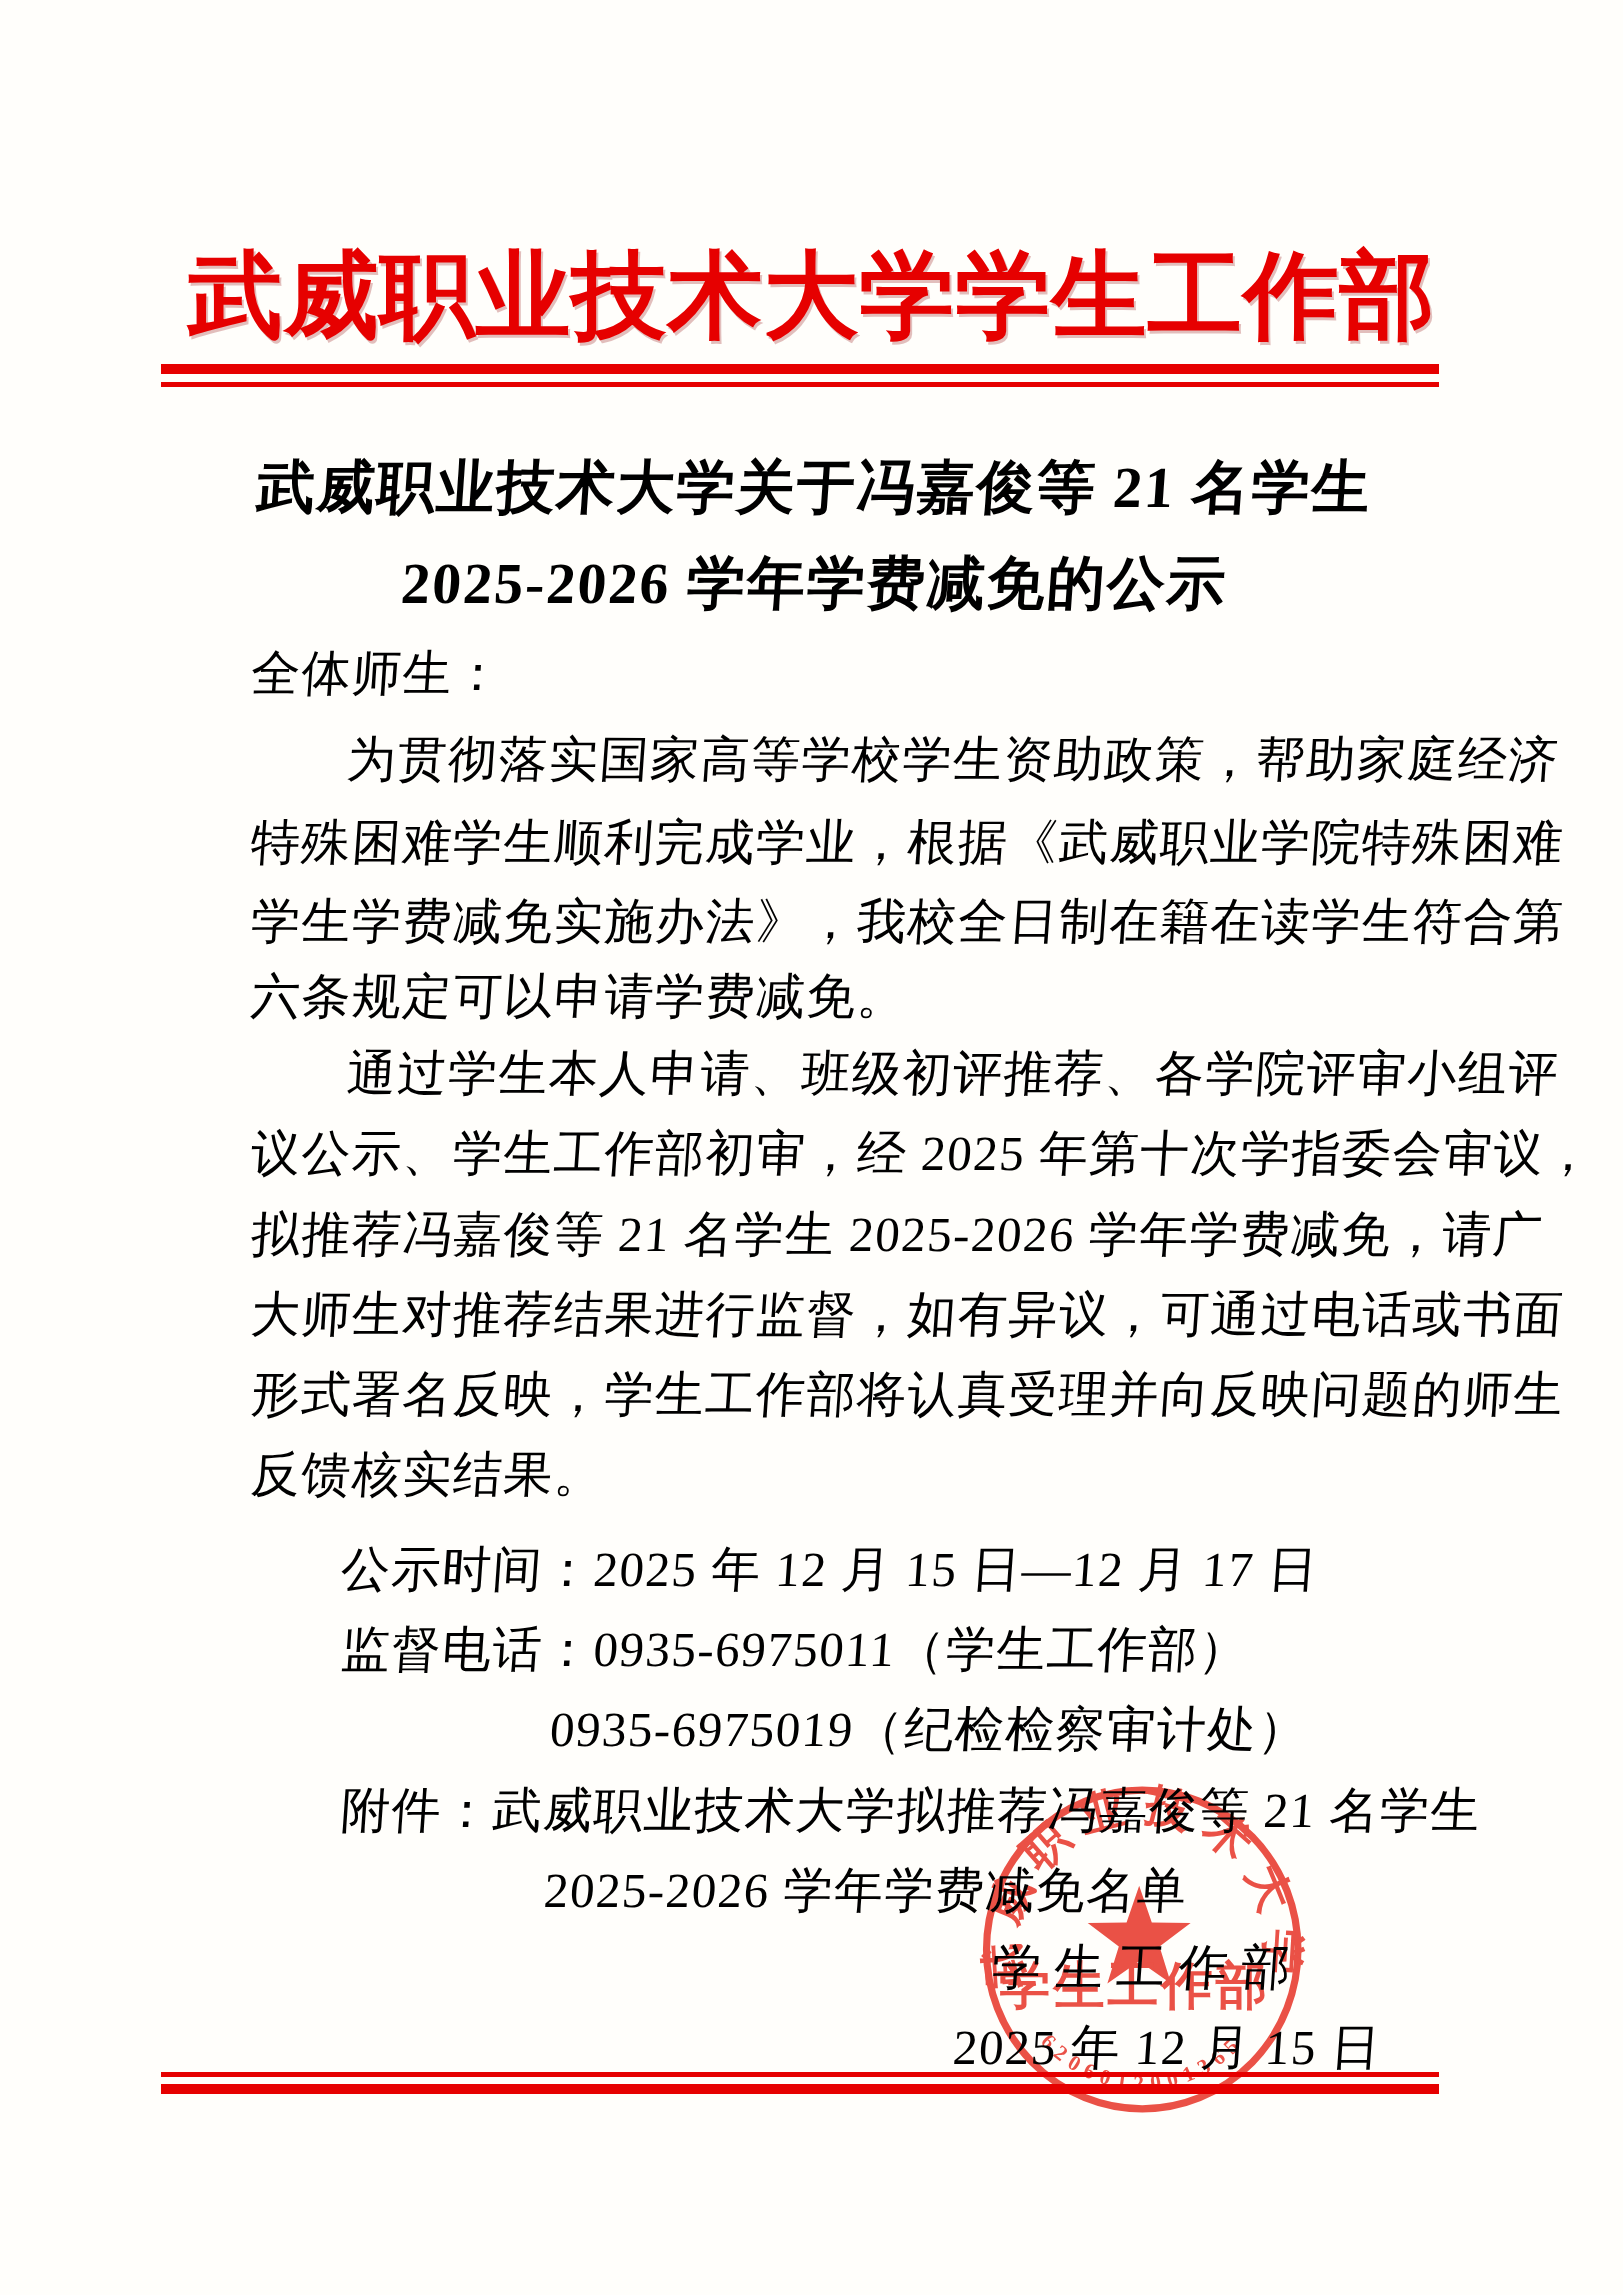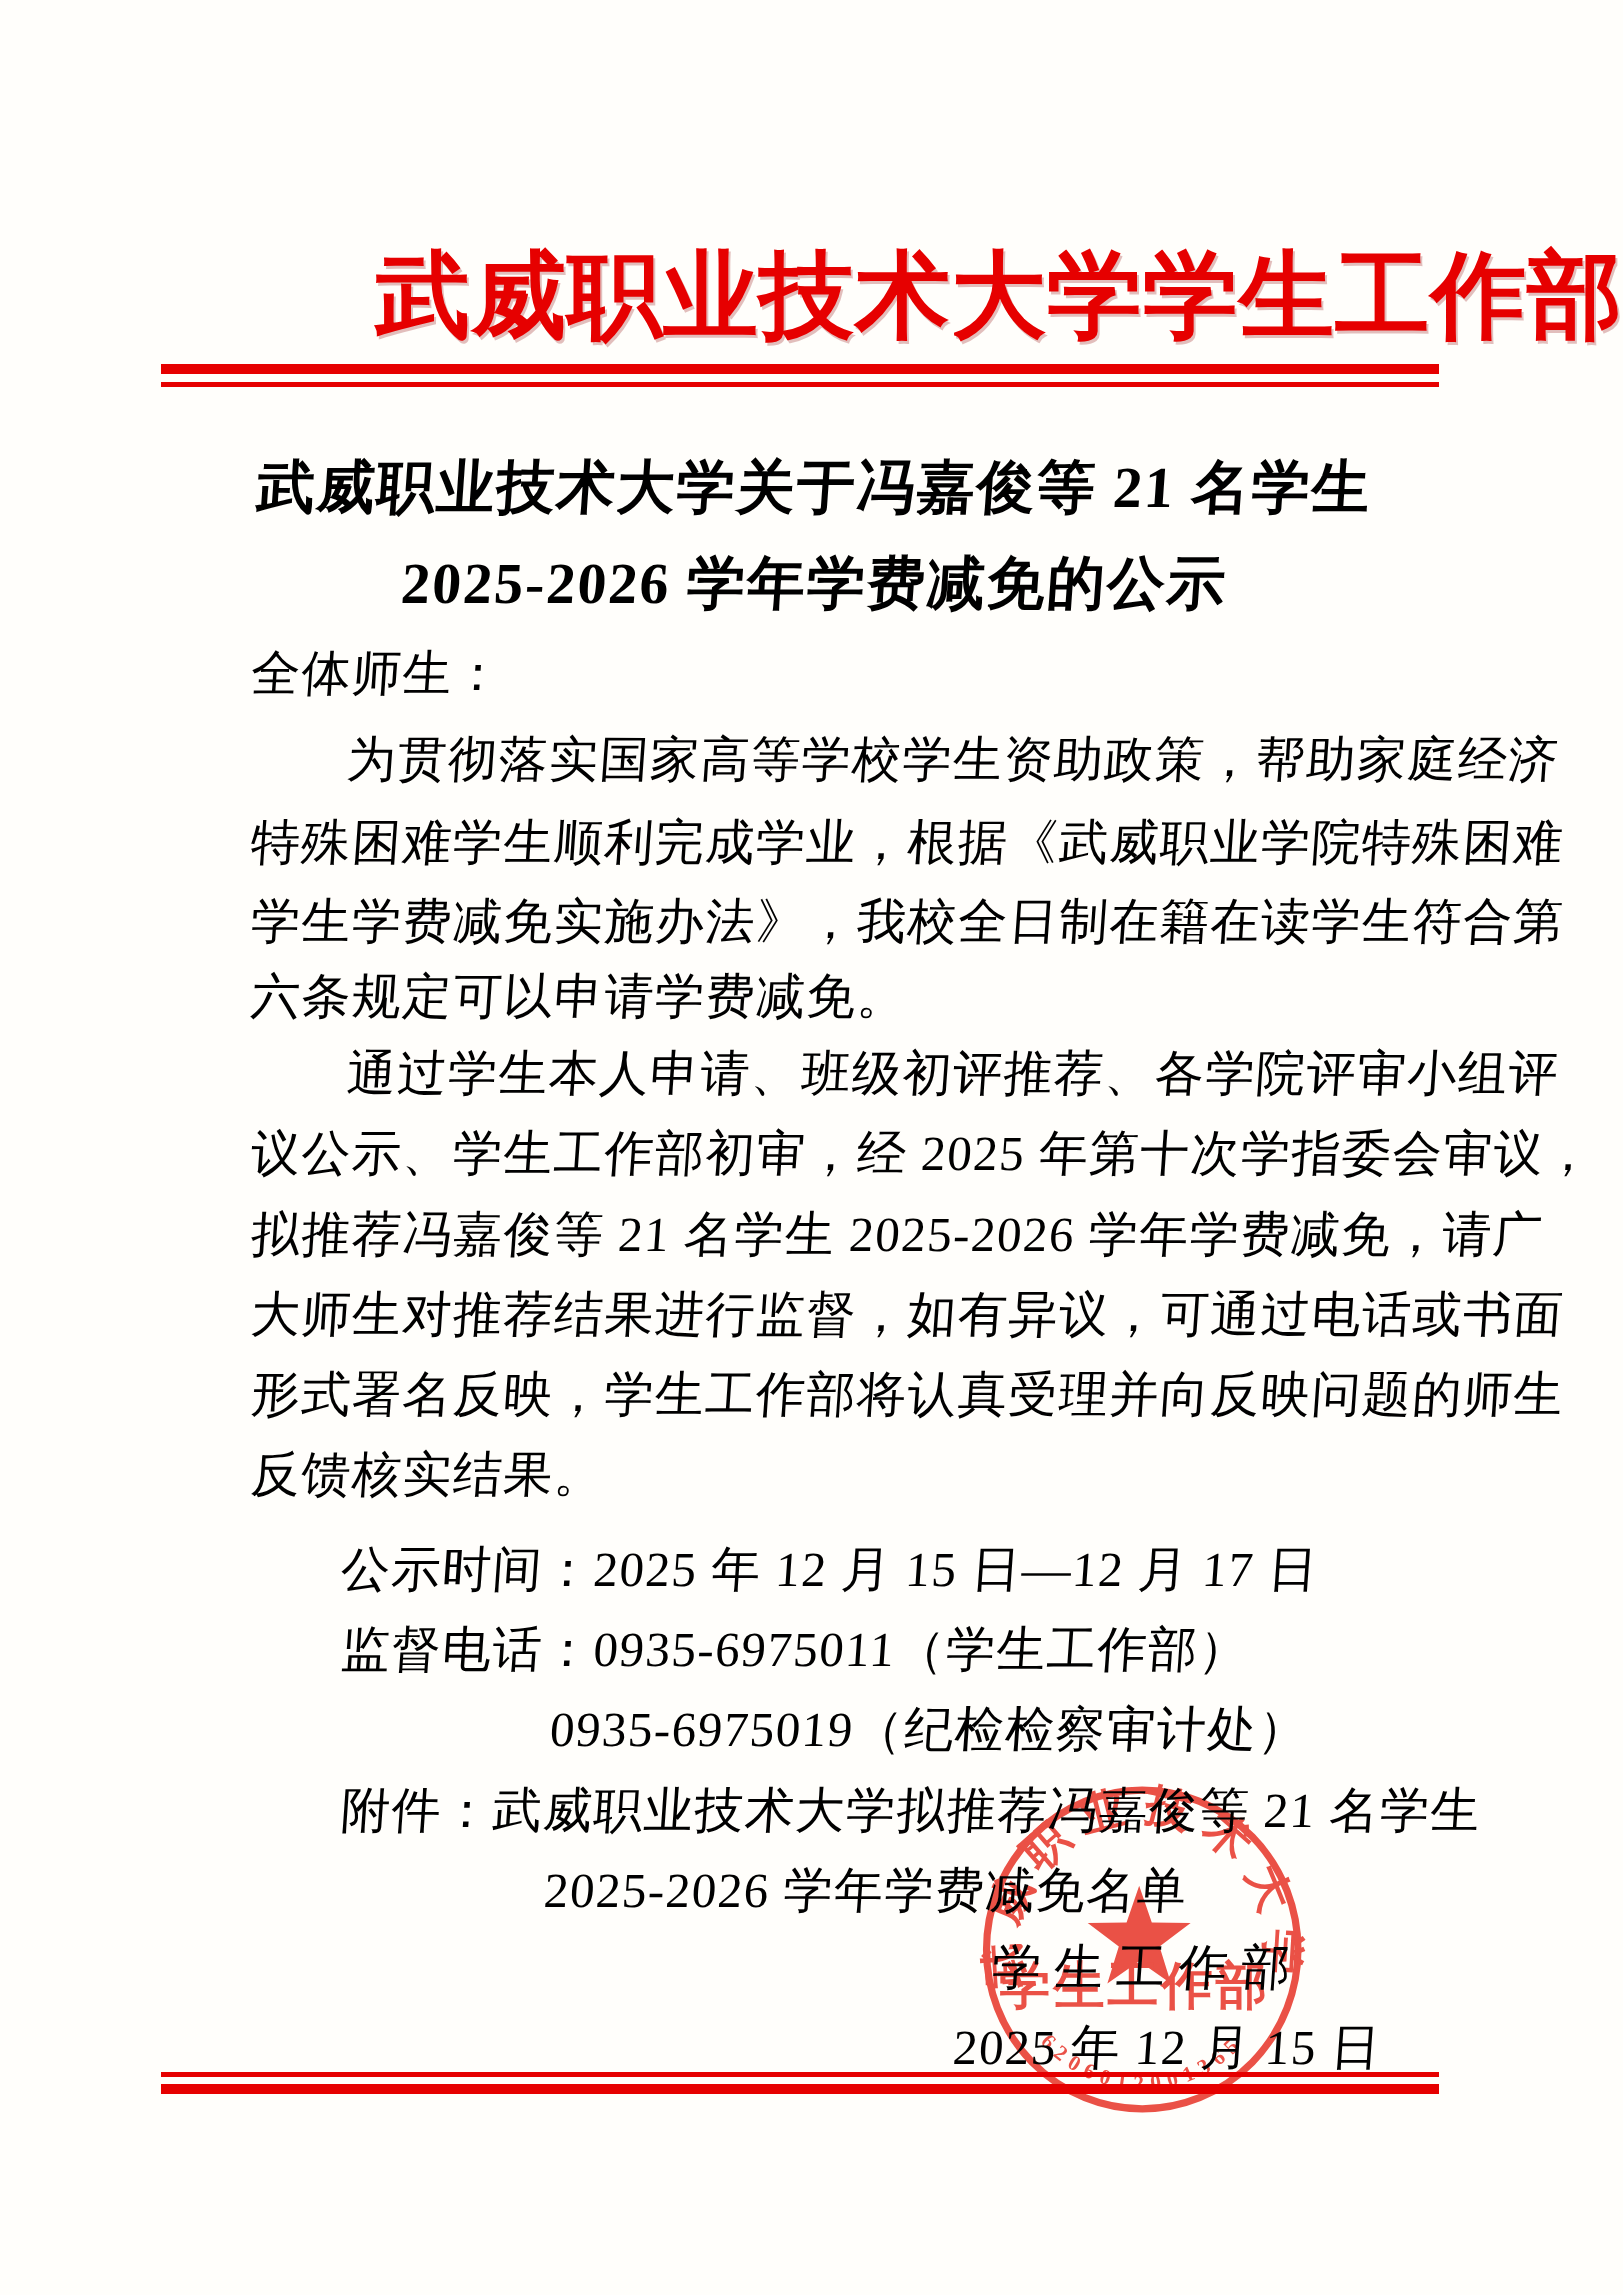--- a/index.html
+++ b/index.html
@@ -7,21 +7,21 @@
     position:relative;
     width:1623px;height:2295px;
     background:#fffefb;
     overflow:hidden;
     font-family:"Liberation Serif","DejaVu Serif",serif;
     color:#000;
   }
   
   .masthead{
     position:absolute;left:0;top:244px;width:100%;
-    text-align:right;
+    text-align:center;
     font-size:95px;font-weight:700;line-height:1.1;
     color:#e60000;letter-spacing:1px;white-space:nowrap;
     text-shadow:2px 2.6px 0 rgba(140,0,0,.25);
   }
   .rule{position:absolute;left:161px;width:1278px;background:#e60000;}
   .rule-top-thick{top:364px;height:10.2px;}
   .rule-top-thin{top:382px;height:4.6px;}
   .rule-bot-thin{top:2072px;height:4.6px;}
   .rule-bot-thick{top:2084px;height:9.7px;}
   

